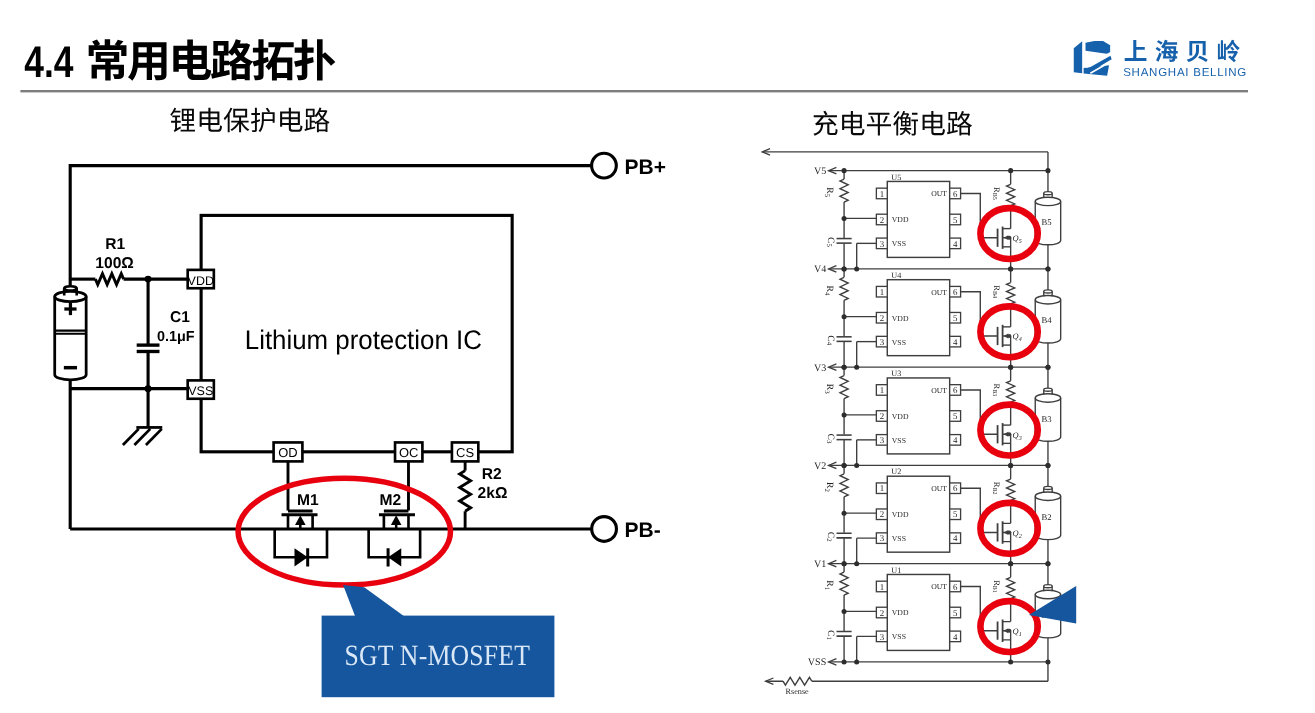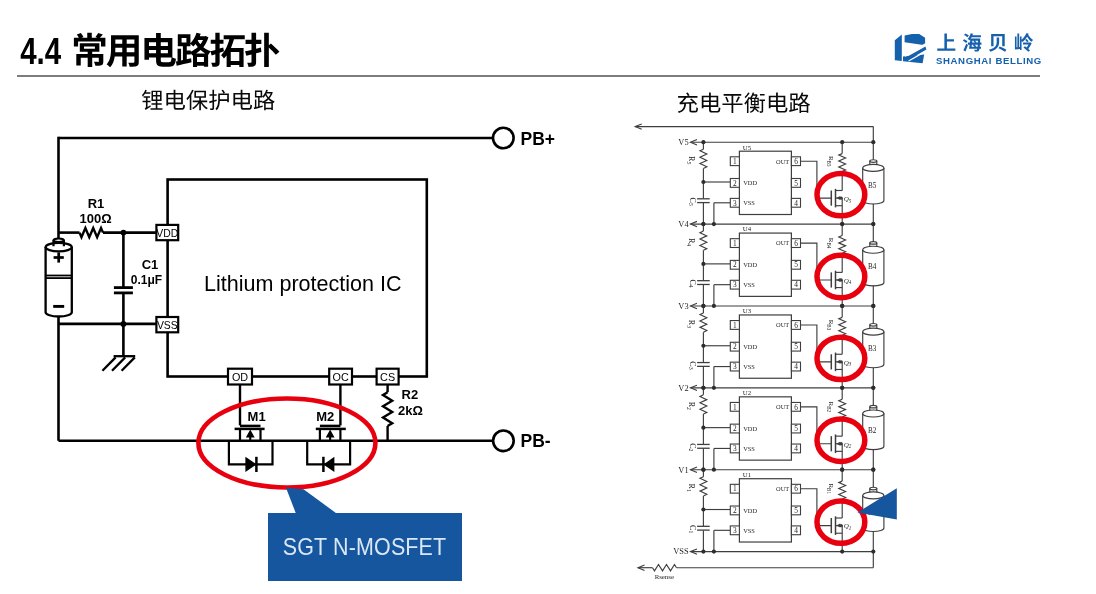--- a/index.html
+++ b/index.html
@@ -6,24 +6,24 @@
   body{width:1096px;height:594px;overflow:hidden;font-family:"Liberation Sans",sans-serif;}
   #stage{position:relative;width:1096px;height:594px;background:#ffffff;}
   .abs{position:absolute;}
   svg{display:block;}
   .sr{position:absolute;left:0;top:0;width:1px;height:1px;overflow:hidden;color:transparent;white-space:nowrap;}
   #main-svg{position:absolute;left:0;top:0;}
   #title-block{position:absolute;left:0;top:0;}
   #title-rule{position:absolute;left:17px;top:75.4px;width:1023px;height:1.6px;background:#7d7d7d;}
   .callout{position:absolute;background:#15569f;color:#d9e7f6;display:flex;align-items:center;justify-content:center;font-size:24.5px;letter-spacing:0.2px;}
   .callout span{transform:scaleX(0.875);transform-origin:center;white-space:nowrap;}
-  #callout-sgt{left:267.5px;top:513.4px;width:194px;height:67.2px;}
+  #callout-sgt{left:267.5px;top:513.4px;width:194px;height:67.2px;font-family:Liberation Serif, serif;}
   #callout-trench{left:896.1px;top:452.8px;width:198.5px;height:66.6px;}
   #logo{position:absolute;left:0;top:0;}
-  #logo-en{position:absolute;left:936px;top:54.5px;width:110px;font-weight:bold;font-size:9.6px;letter-spacing:0.62px;color:#1661ac;white-space:nowrap;}
+  #logo-en{position:absolute;left:936px;top:54.5px;width:110px;font-weight:normal;font-size:9.6px;letter-spacing:0.62px;color:#1661ac;white-space:nowrap;}
 </style>
 </head>
 <body>
 
 <div id="stage">
   <svg id="main-svg" width="1096" height="594" viewBox="0 0 1096 594">
       <g>
         <g>
           <line x1="58.5" y1="138" x2="492.9" y2="138" stroke-width="2.6" stroke="#000000"></line>
           <line x1="58.5" y1="136.7" x2="58.5" y2="440.8" stroke-width="2.6" stroke="#000000"></line>

